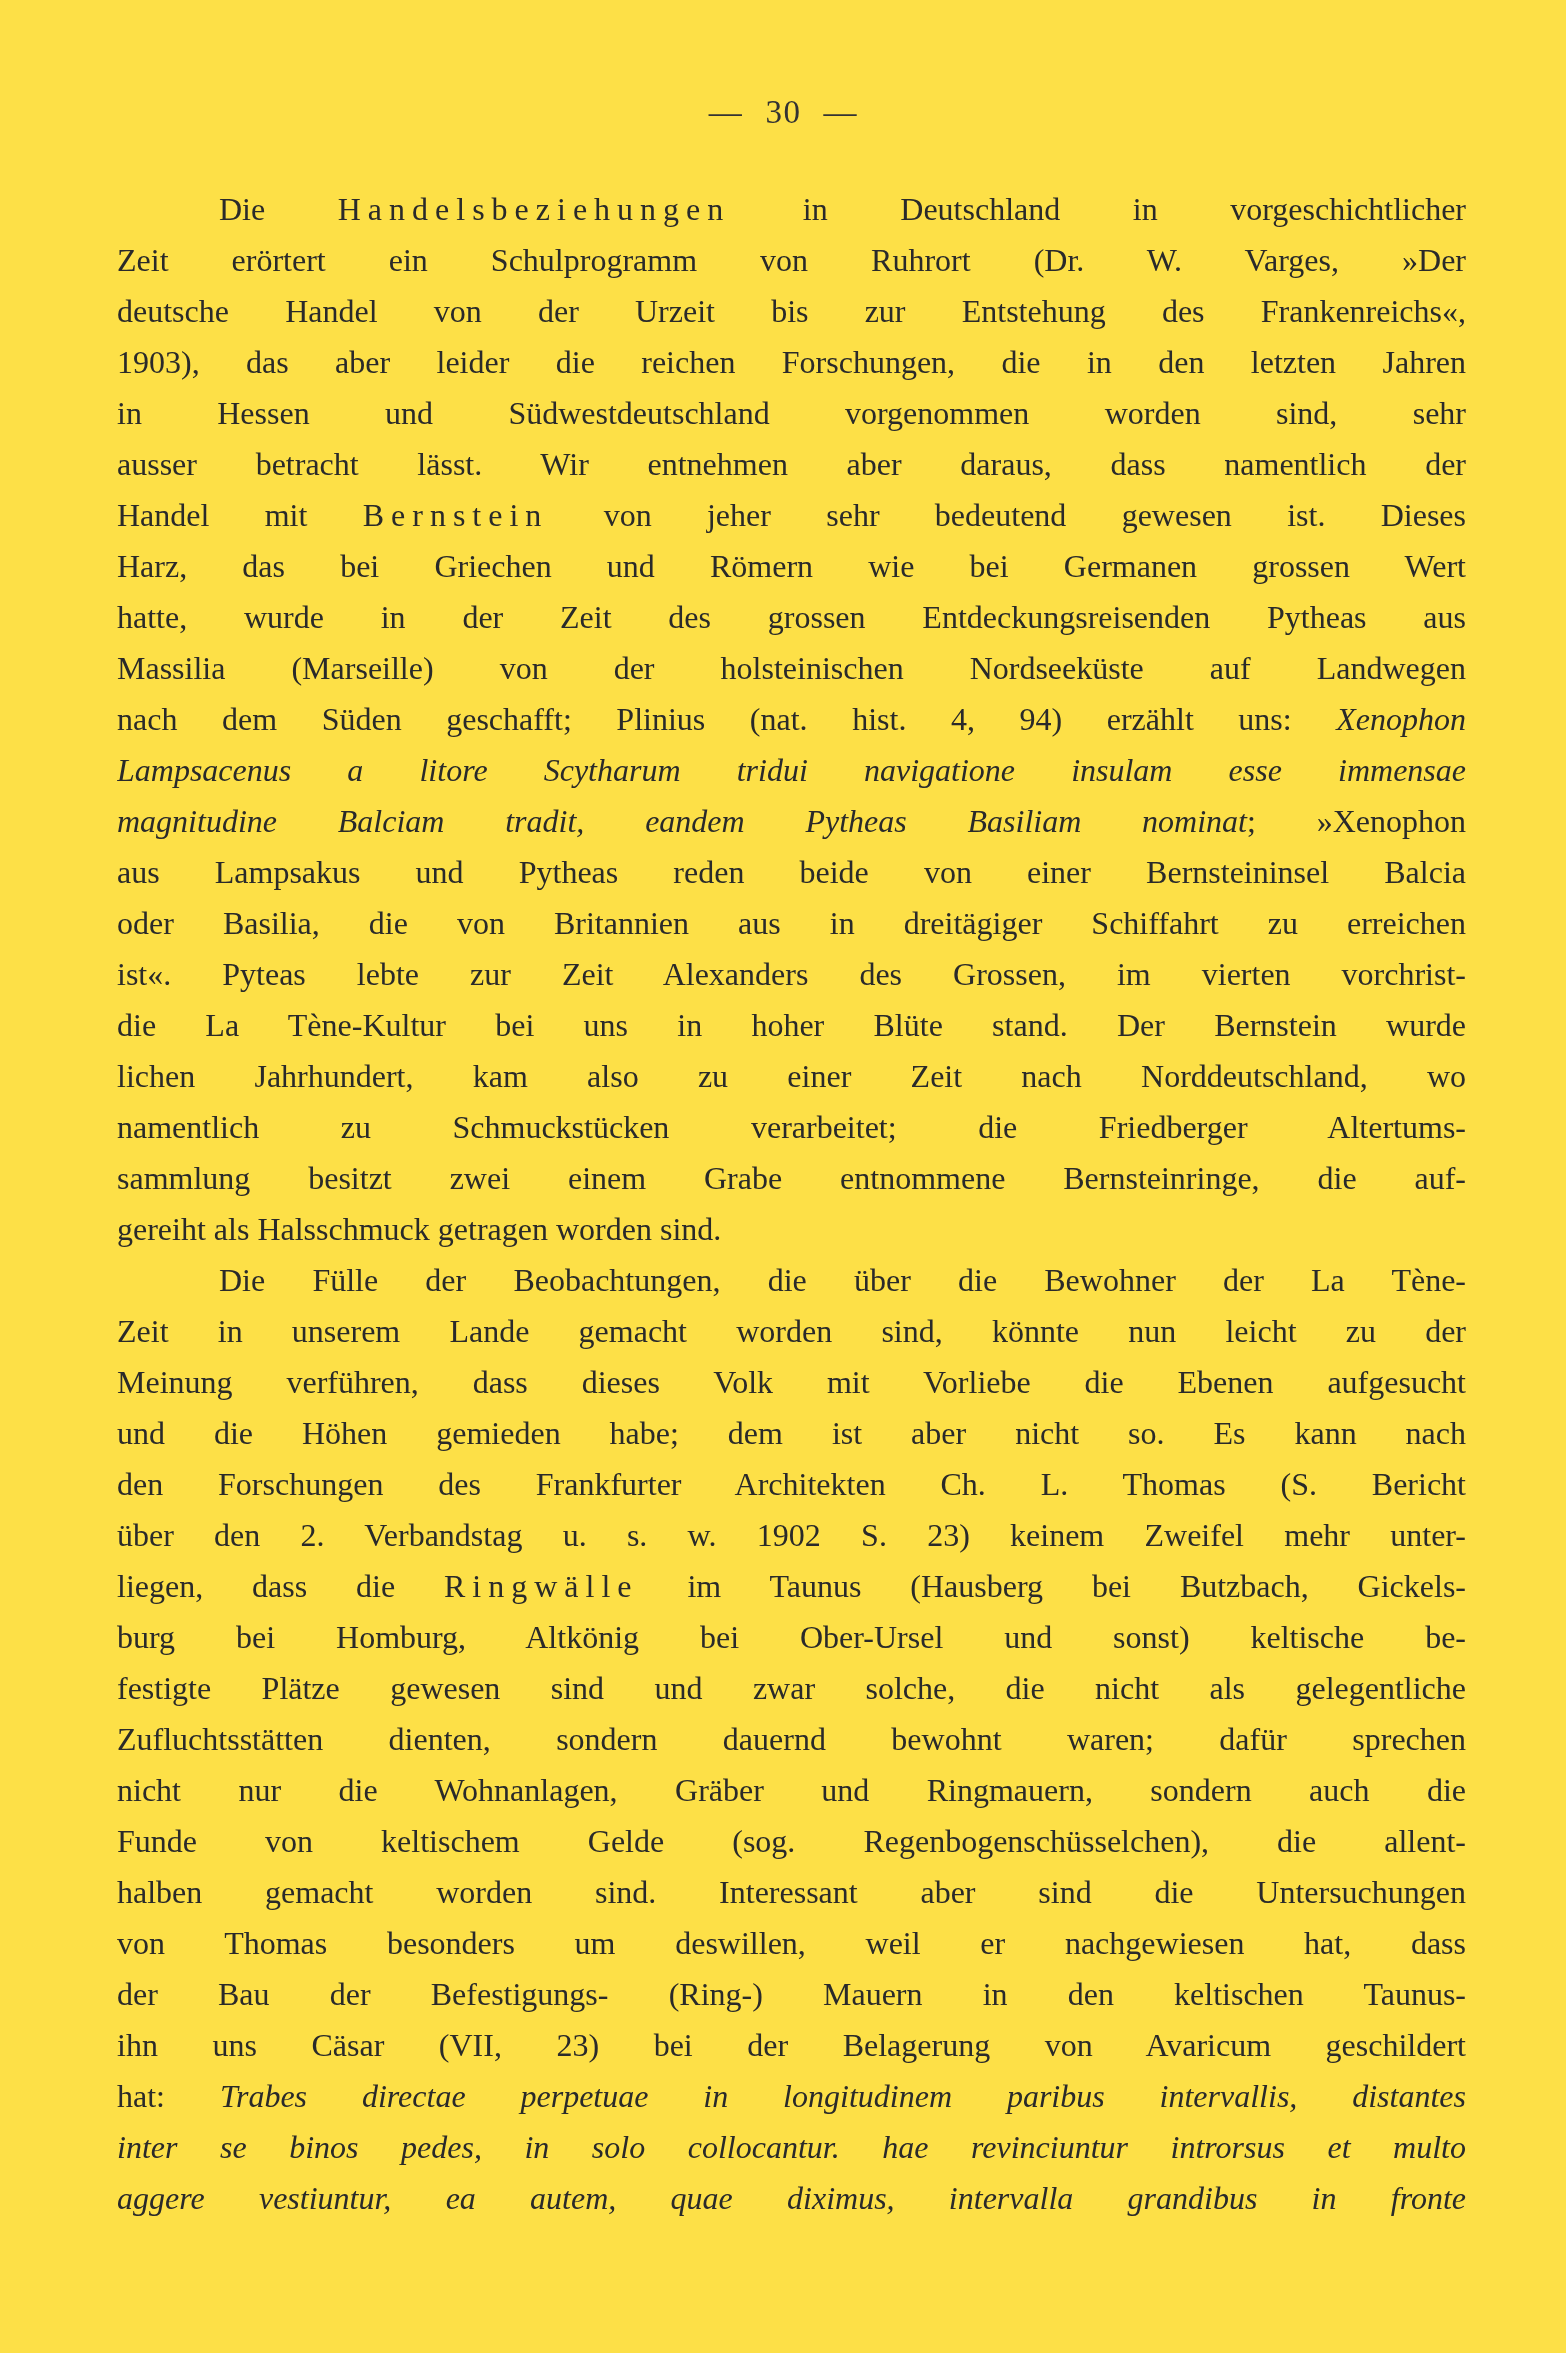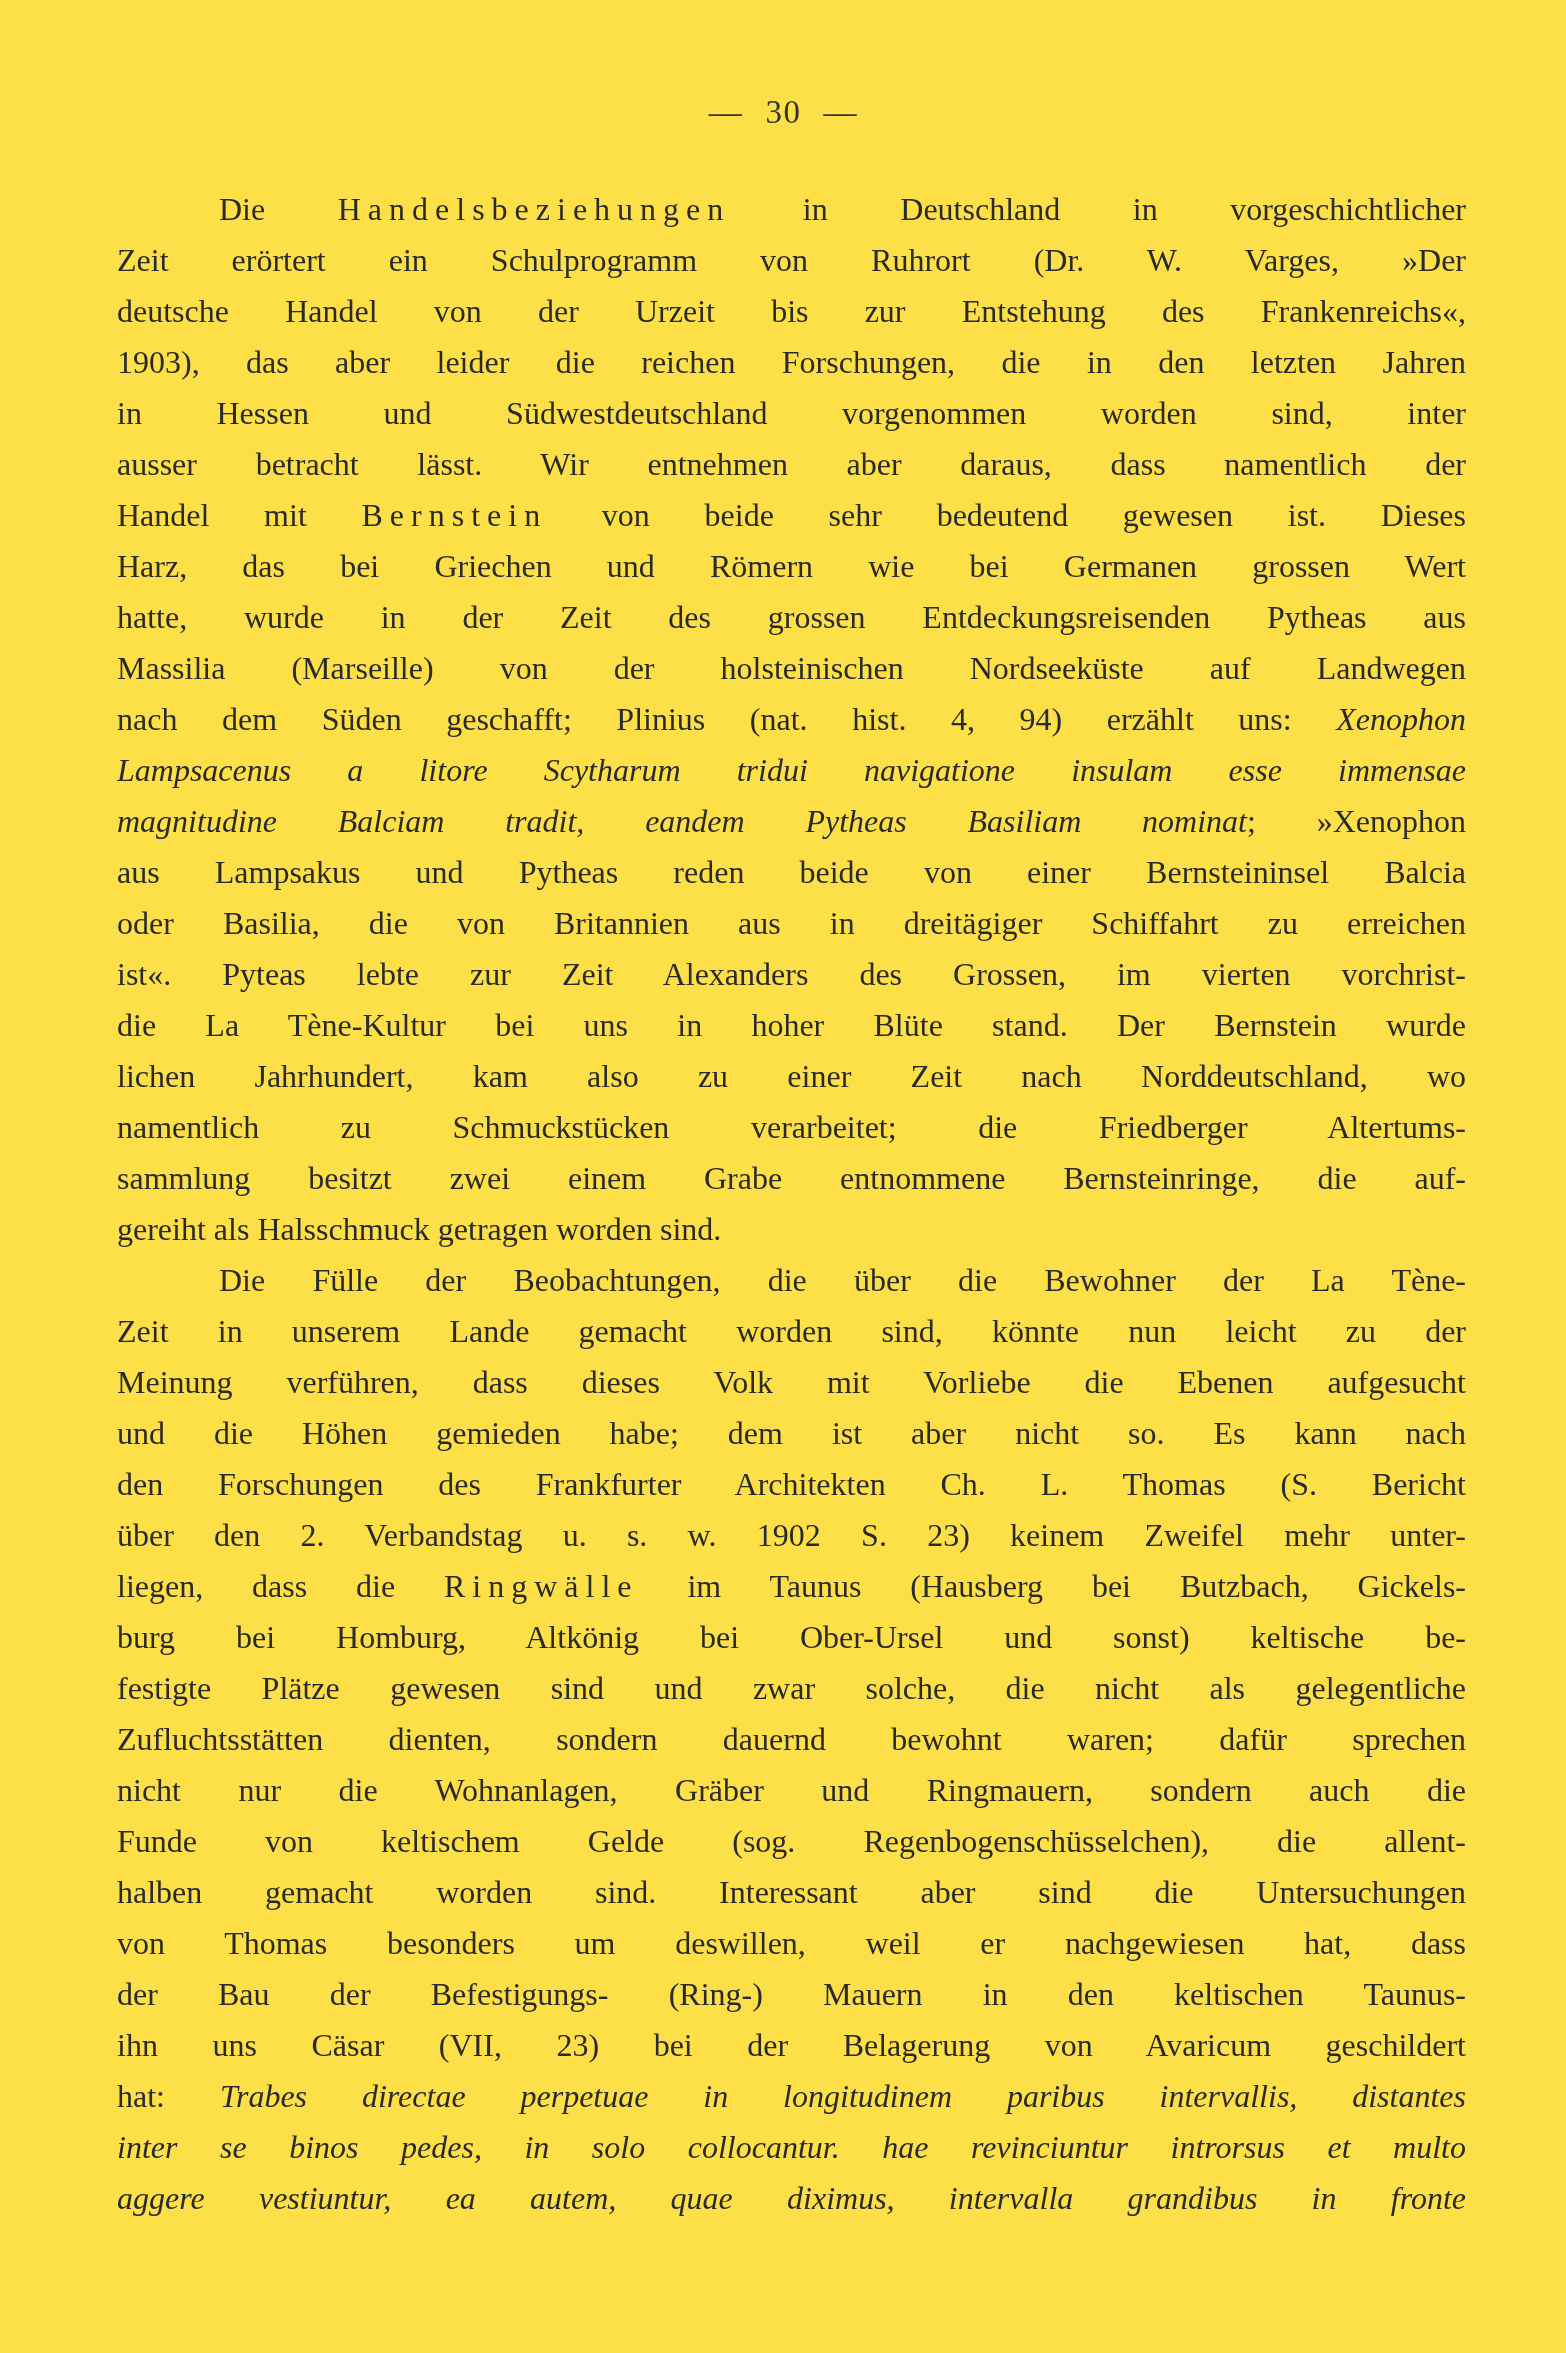--- a/index.html
+++ b/index.html
@@ -58,23 +58,23 @@
 <div class="page">
   <div class="page-number">
     <span class="dash">—</span><span>30</span><span class="dash">—</span>
   </div>
   <div class="text-block" id="text-block">
       <div>
         <div class="line indent"><span>Die </span><span class="sp">Handelsbeziehungen</span><span> in Deutschland in vorgeschichtlicher</span></div>
         <div class="line"><span>Zeit erörtert ein Schulprogramm von Ruhrort (Dr. W. Varges, »Der</span></div>
         <div class="line"><span>deutsche Handel von der Urzeit bis zur Entstehung des Frankenreichs«,</span></div>
         <div class="line"><span>1903), das aber leider die reichen Forschungen, die in den letzten Jahren</span></div>
-        <div class="line"><span>in Hessen und Südwestdeutschland vorgenommen worden sind, inter</span></div>
+        <div class="line"><span>in Hessen und Südwestdeutschland vorgenommen worden sind, sehr</span></div>
         <div class="line"><span>ausser betracht lässt. Wir entnehmen aber daraus, dass namentlich der</span></div>
-        <div class="line"><span>Handel mit </span><span class="sp">Bernstein</span><span> von beide sehr bedeutend gewesen ist. Dieses</span></div>
+        <div class="line"><span>Handel mit </span><span class="sp">Bernstein</span><span> von jeher sehr bedeutend gewesen ist. Dieses</span></div>
         <div class="line"><span>Harz, das bei Griechen und Römern wie bei Germanen grossen Wert</span></div>
         <div class="line"><span>hatte, wurde in der Zeit des grossen Entdeckungsreisenden Pytheas aus</span></div>
         <div class="line"><span>Massilia (Marseille) von der holsteinischen Nordseeküste auf Landwegen</span></div>
         <div class="line"><span>nach dem Süden geschafft; Plinius (nat. hist. 4, 94) erzählt uns: </span><span class="it">Xenophon</span></div>
         <div class="line"><span class="it">Lampsacenus a litore Scytharum tridui navigatione insulam esse immensae</span></div>
         <div class="line"><span class="it">magnitudine Balciam tradit, eandem Pytheas Basiliam nominat</span><span>; »Xenophon</span></div>
         <div class="line"><span>aus Lampsakus und Pytheas reden beide von einer Bernsteininsel Balcia</span></div>
         <div class="line"><span>oder Basilia, die von Britannien aus in dreitägiger Schiffahrt zu erreichen</span></div>
         <div class="line"><span>ist«. Pyteas lebte zur Zeit Alexanders des Grossen, im vierten vorchrist-</span></div>
         <div class="line"><span>die La Tène-Kultur bei uns in hoher Blüte stand. Der Bernstein wurde</span></div>

